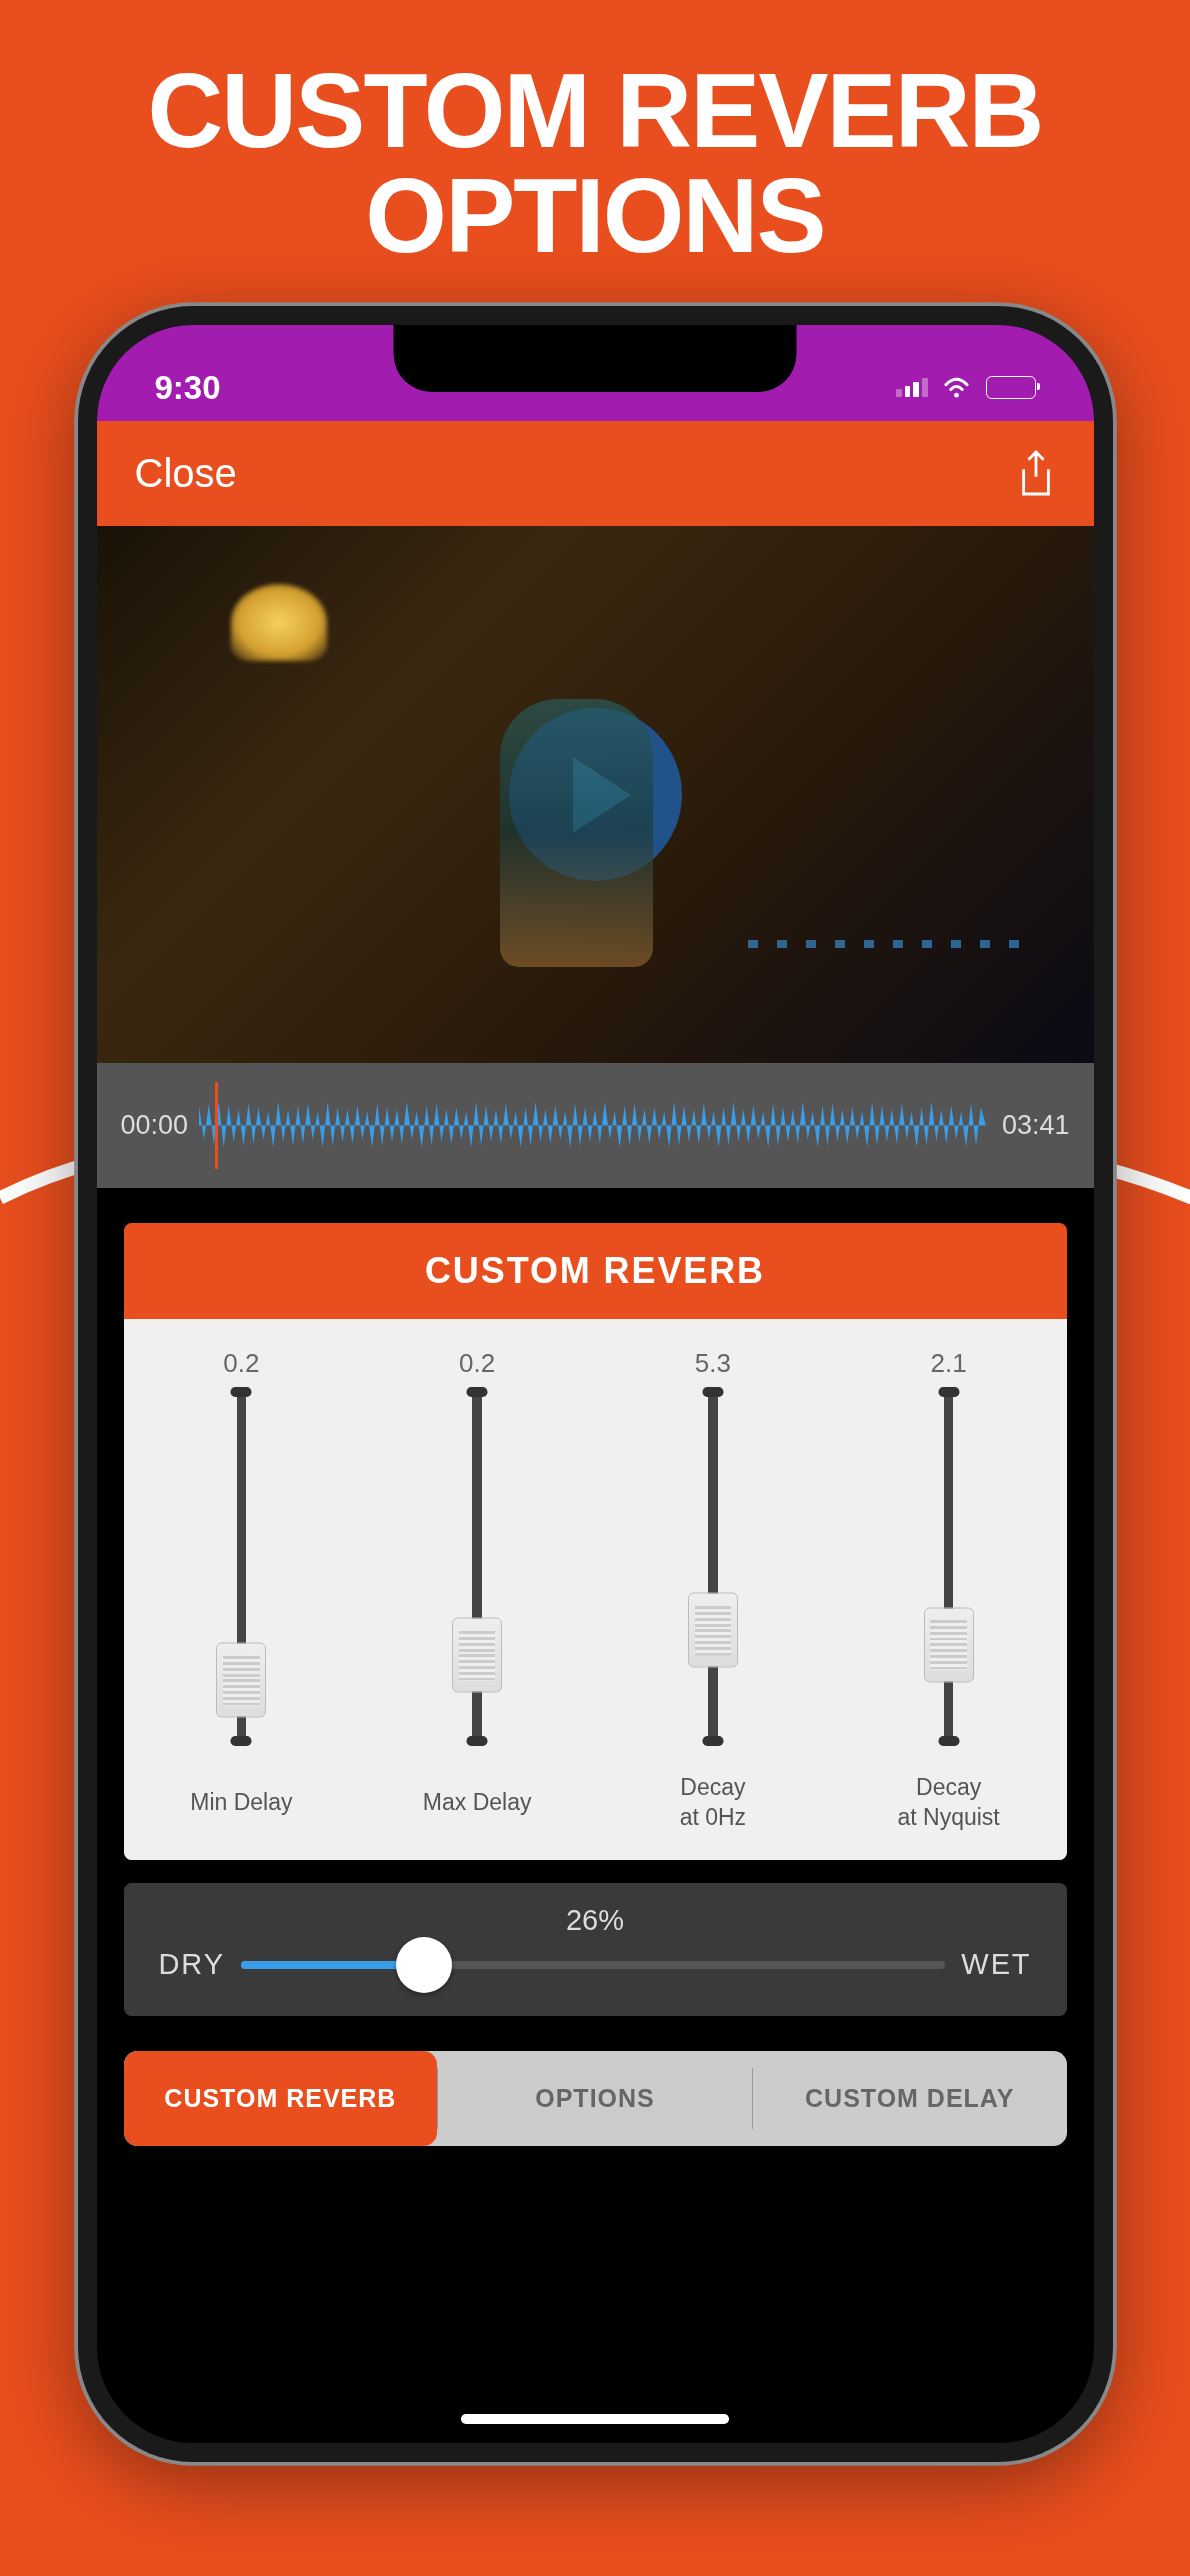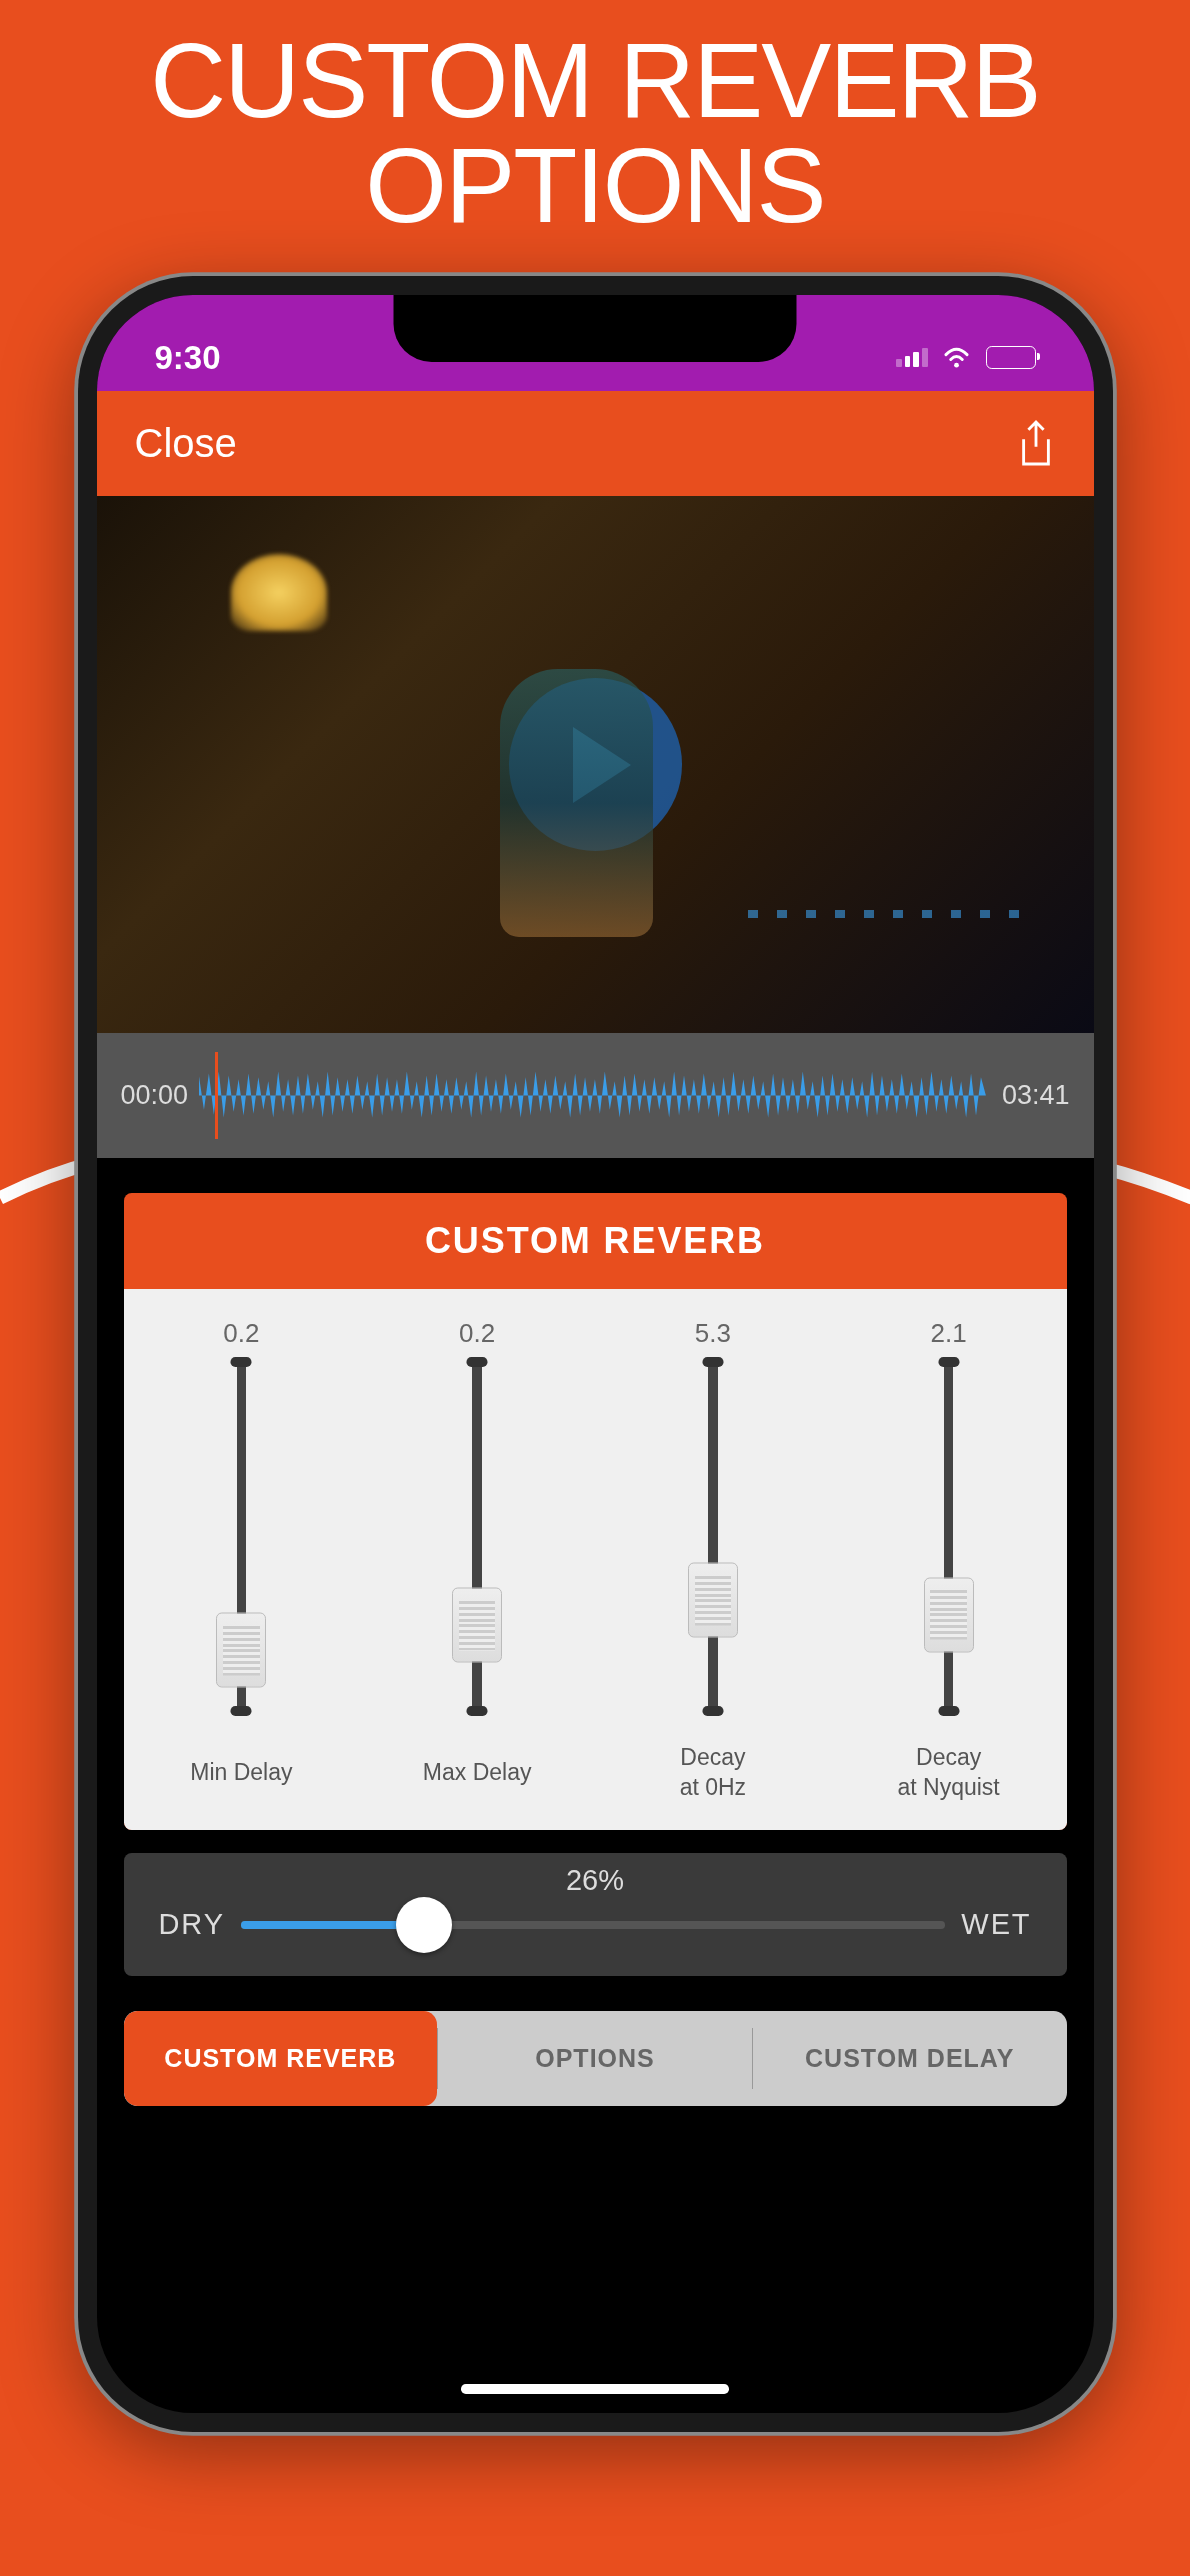--- a/index.html
+++ b/index.html
@@ -7,24 +7,24 @@
   font-family: -apple-system, BlinkMacSystemFont, 'Helvetica Neue', sans-serif;
   background: #e84e1e;
   width: 1190px;
   height: 2576px;
   overflow: hidden;
   position: relative;
 }
 .promo-title {
   color: #fff;
   font-size: 105px;
-  font-weight: 400;
+  font-weight: 700;
   text-align: center;
   letter-spacing: -1.9px;
-  padding: 28px 19px 38px;
+  padding: 58px 19px 38px;
   line-height: 1;
 }
 .phone-frame {
   width: 1035px;
   height: 2156px;
   margin: 0 auto;
   background: #1a1a1a;
   border-radius: 115px;
   padding: 19px;
   box-shadow: 0 0 0 3.8px #888, 0 19px 77px rgba(0,0,0,.4);
@@ -181,21 +181,21 @@
   content: '';
   position: absolute;
   left: 5.8px; right: 5.8px; top: 11.5px; bottom: 11.5px;
   background: repeating-linear-gradient(0deg, #ccc 0 2.9px, #eee 2.9px 5.8px);
 }
 .slider-label { color: #555; font-size: 23px; text-align: center; line-height: 1.3; padding: 0 3.8px; min-height: 59px; display: flex; align-items: center; }
 
 .mix-section {
   background: #3a3a3a;
   margin: 23px 27px 0;
-  padding: 11px 35px 35px;
+  padding: 21px 35px 35px;
   border-radius: 7.7px;
 }
 .mix-percent { color: #ddd; text-align: center; font-size: 29px; margin-bottom: 11.5px; }
 .mix-row { display: flex; align-items: center; gap: 16px; }
 .mix-label { color: #ddd; font-size: 29px; letter-spacing: 1.9px; }
 .mix-track { flex: 1; height: 7.7px; background: #555; border-radius: 3.8px; position: relative; }
 .mix-fill { position: absolute; left: 0; top: 0; bottom: 0; width: 26%; background: #3a9de8; border-radius: 3.8px; }
 .mix-thumb { position: absolute; left: 26%; top: 50%; transform: translate(-50%,-50%); width: 56px; height: 56px; background: #fff; border-radius: 50%; box-shadow: 0 1.9px 5.8px rgba(0,0,0,.4); }
 
 .tabs-row {

